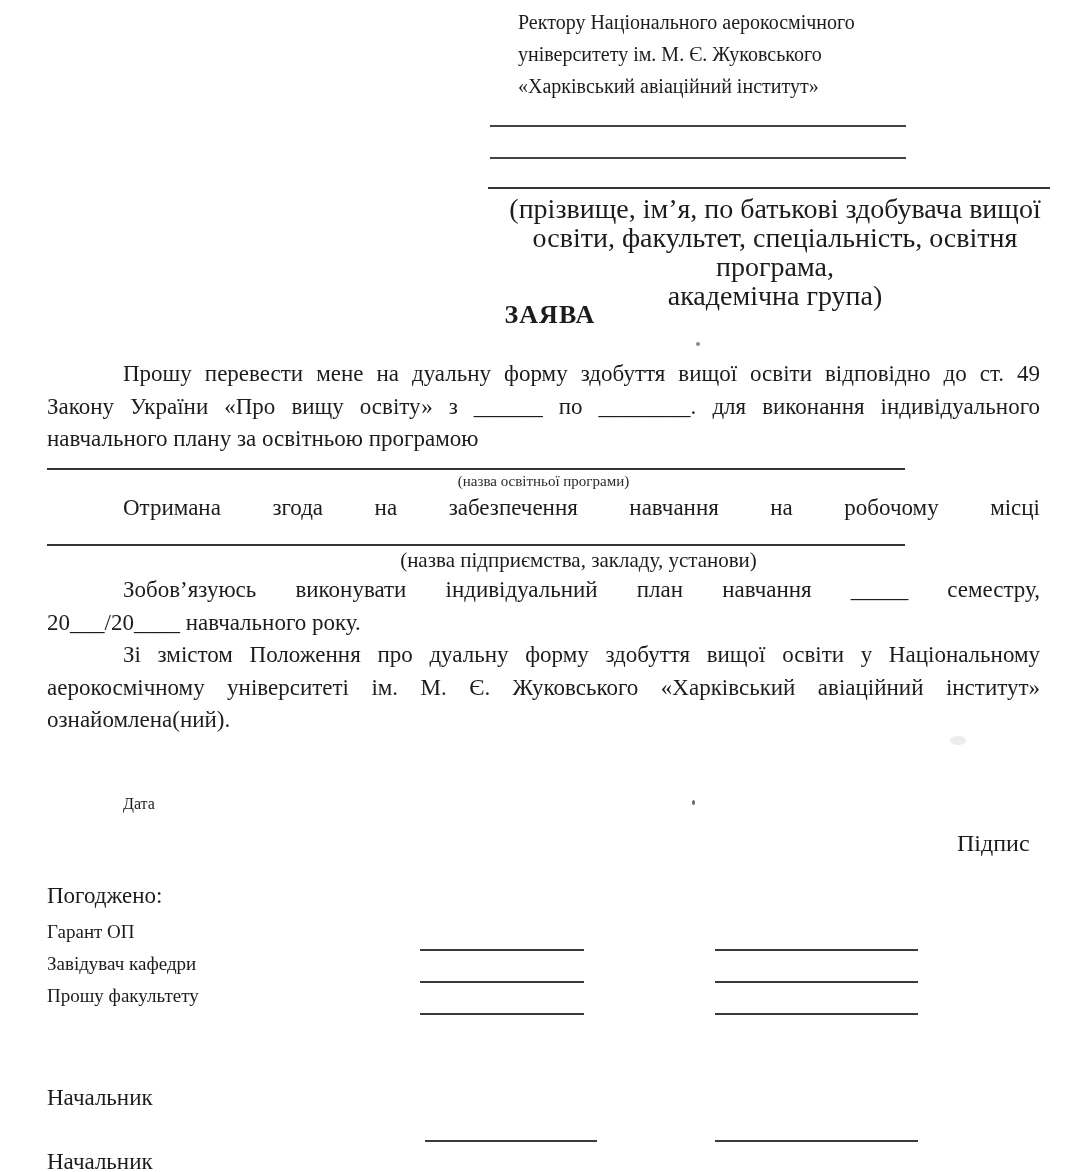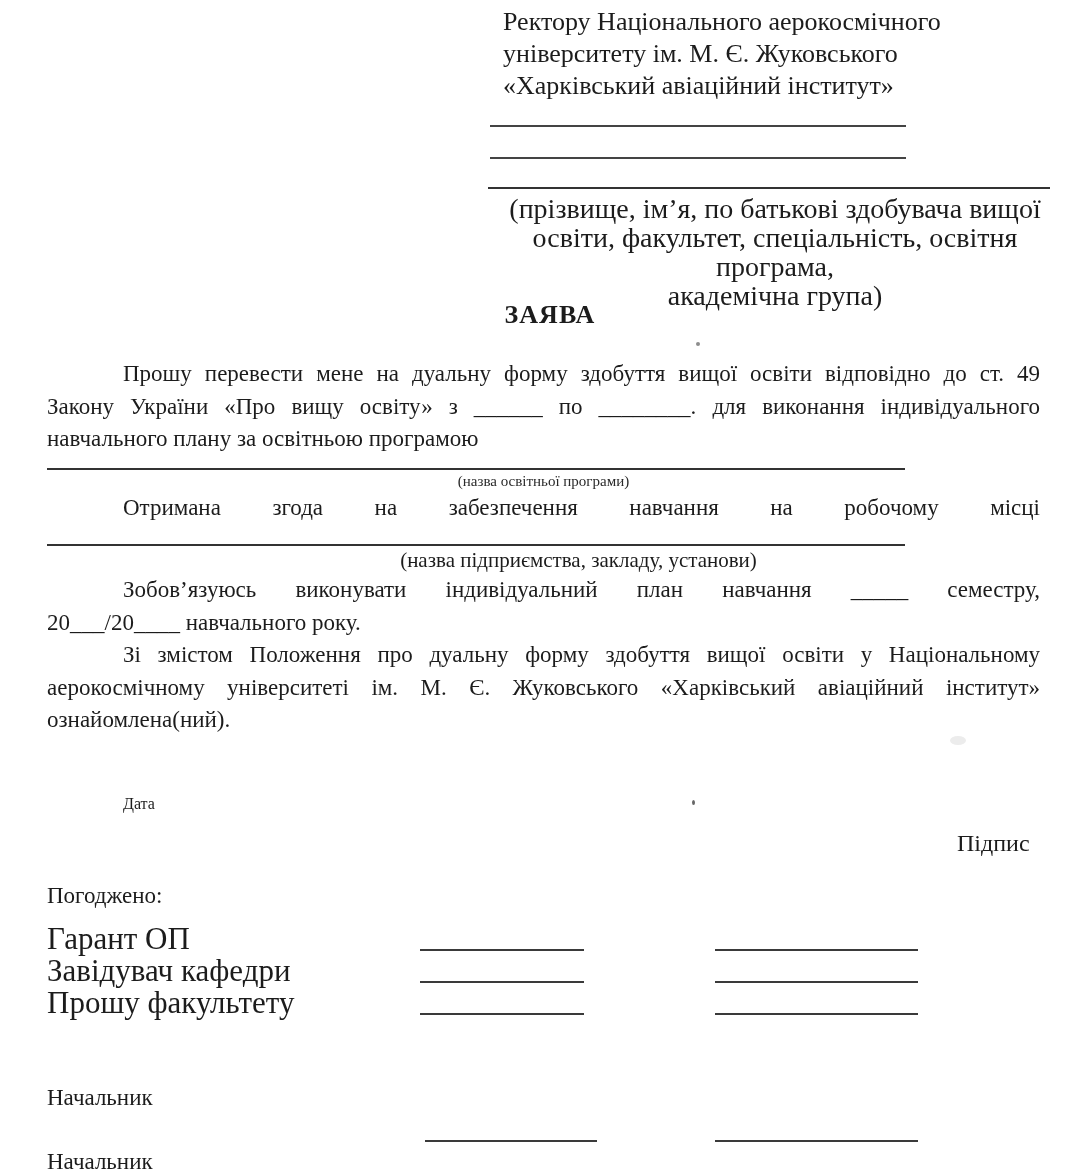--- a/index.html
+++ b/index.html
@@ -2,21 +2,21 @@
 <html><head>
 <meta charset="utf-8">
 <style>
   html,body { margin:0; padding:0; background:#ffffff; }
   .page {
     position:relative; width:1074px; height:1172px; background:#ffffff;
     font-family:"Liberation Serif", serif; color:#1c1c1c; overflow:hidden;
   }
 
   
-  .addressee { position:absolute; left:503px; top:6px; width:470px; font-size:26px; line-height:32px; }
+  .addressee { position:absolute; left:518px; top:6px; width:470px; font-size:20px; line-height:32px; }
 
   
   .blank { position:absolute; height:14px; border-bottom:2px solid #444; }
   .blank-1 { left:490px; top:111px; width:416px; }
   .blank-2 { left:490px; top:143px; width:416px; }
   .blank-3 { left:488px; top:173px; width:562px; border-bottom-color:#333; }
 
   .applicant-caption { position:absolute; left:486px; top:194px; width:578px; text-align:center; font-size:28px; line-height:29px; }
 
   .title { position:absolute; left:13px; top:300px; width:1074px; text-align:center; font-weight:bold; font-size:26px; letter-spacing:1px; }
@@ -27,21 +27,21 @@
   .rule { width:858px; height:12px; border-bottom:2px solid #333; }
   .rule-tall { width:858px; height:20px; border-bottom:2px solid #333; }
   .caption-small { font-size:15px; line-height:22px; text-align:center; color:#2a2a2a; }
   .caption-mid { font-size:21px; line-height:28px; text-align:center; padding-left:70px; }
   .mt8 { }
 
   .date-label { position:absolute; left:123px; top:795px; font-size:16px; }
   .sign-label { position:absolute; left:957px; top:830px; font-size:24px; }
 
   .approve-heading { position:absolute; left:47px; top:883px; font-size:23px; }
-  .approve-rows { position:absolute; left:47px; top:921px; width:993px; font-size:31px; }
+  .approve-rows { position:absolute; left:47px; top:921px; width:993px; font-size:19px; }
   .approw { position:relative; height:32px; }
   .u1 { position:absolute; left:373px; bottom:2px; width:164px; border-bottom:2px solid #3a3a3a; }
   .u2 { position:absolute; left:668px; bottom:2px; width:203px; border-bottom:2px solid #3a3a3a; }
 
   .approve-rows2 { position:absolute; left:47px; top:1082px; width:993px; font-size:23px; line-height:32px; }
   .approw2 { position:relative; height:64px; }
   .approw2 .u1 { bottom:4px; left:378px; width:172px; }
   .approw2 .u2 { bottom:4px; }
   .approw2.last .u1 { left:382px; width:166px; bottom:0px; }
   .approw2.last .u2 { bottom:0px; }

